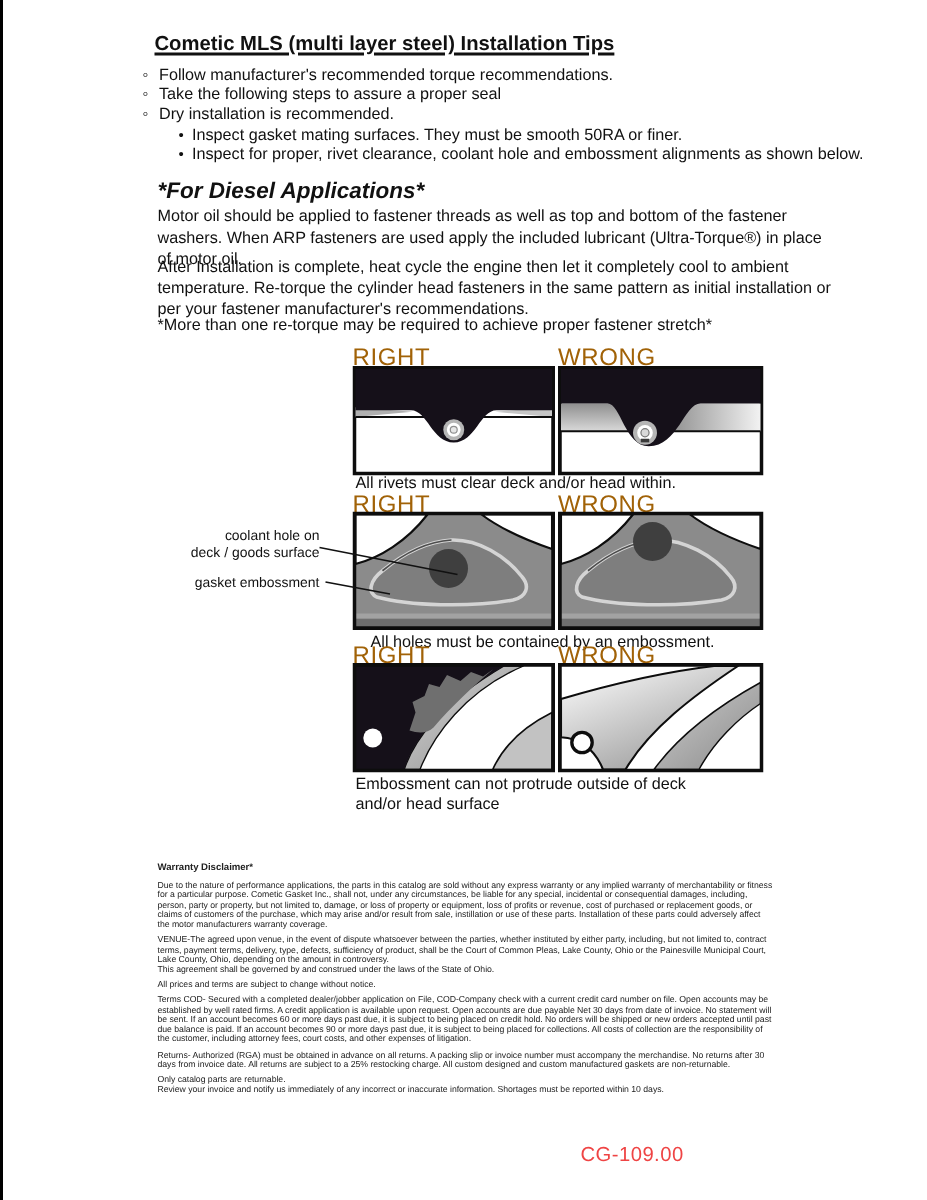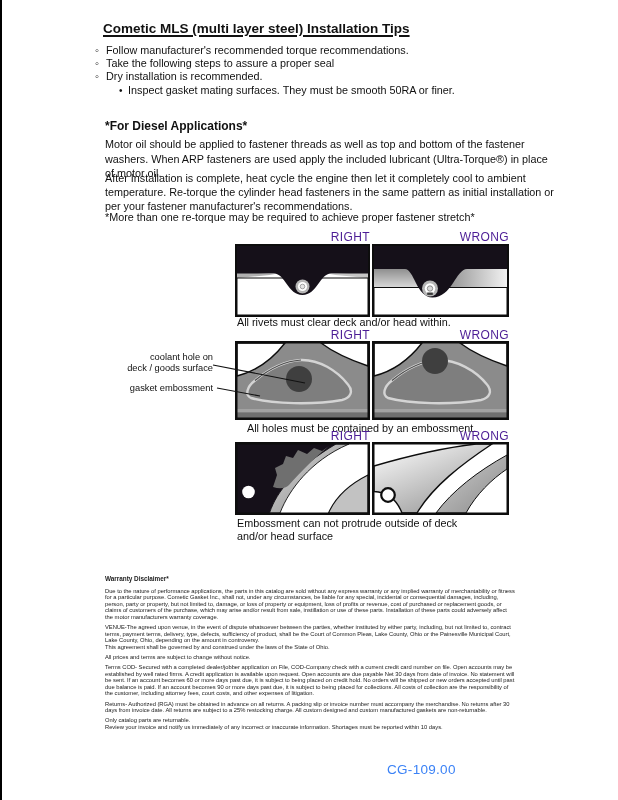--- a/index.html
+++ b/index.html
@@ -10,57 +10,58 @@
 
   .doc-title { position:absolute; left:103px; top:21px; font-size:13.5px; font-weight:bold;
                text-decoration:underline; text-decoration-thickness:1.5px; text-underline-offset:2px; }
 
   .bullets { position:absolute; left:106px; top:44px; font-size:10.8px; line-height:13.2px; width:470px; }
   .b  { position:relative; }
   .b::before { content:"◦"; position:absolute; left:-11px; top:-0.5px; font-size:11px; }
   .sb { position:relative; margin-left:22px; }
   .sb::before { content:"•"; position:absolute; left:-9px; top:0; font-size:10px; }
 
-  .diesel-h  { position:absolute; left:105px; top:119px; font-size:12px; font-weight:bold; }
+  .diesel-h  { position:absolute; left:105px; top:119px; font-size:15px; font-weight:bold;font-style:italic; }
   .diesel-p1 { position:absolute; left:105px; top:137px; width:450px; font-size:10.8px; line-height:14.6px; }
   .diesel-p2 { position:absolute; left:105px; top:171px; width:450px; font-size:10.8px; line-height:14.2px; }
   .diesel-note { position:absolute; left:105px; top:211px; font-size:10.8px; }
 
-  .hdr { position:absolute; font-size:12px; letter-spacing:0.4px; text-align:right; color:#4c1d95; }
+  .hdr { position:absolute; font-size:16px; letter-spacing:0.4px; text-align:left; color:#a16207; }
   .hdrL { left:235px; width:135px; }
   .hdrR { left:372px; width:137px; }
   .boxL { position:absolute; left:235px; }
   .boxR { position:absolute; left:372px; }
   .cap { position:absolute; font-size:10.8px; line-height:13.2px; }
 
   .lab { position:absolute; font-size:9.3px; line-height:10.8px; text-align:right; }
   .lab1 { left:113px; top:352px; width:100px; }
   .lab2 { left:105px; top:383px; width:108px; }
   .leader-svg { position:absolute; left:210px; top:355px; z-index:5; pointer-events:none; }
 
   .legal { position:absolute; left:105px; top:576px; width:410px; font-size:5.8px;
            line-height:6.6px; color:#222; letter-spacing:-0.02px; }
   .legal .lh { font-size:6.4px; font-weight:bold; margin-bottom:5px; }
   .legal p { margin-bottom:3.5px; }
   .legal p.tight { margin-bottom:0; }
-  .footer-code { position:absolute; left:387px; top:762px; font-size:13.5px; color:#3b82f6; letter-spacing:0.3px; }
+  .footer-code { position:absolute; left:387px; top:762px; font-size:13.5px; color:#ef4444; letter-spacing:0.3px; }
 </style>
 </head>
 <body>
 
 <div class="page">
   <div class="edge-line"></div>
 
   <div class="doc-title">Cometic MLS (multi layer steel) Installation Tips</div>
 
   <div class="bullets">
     <div class="b">Follow manufacturer's recommended torque recommendations.</div>
     <div class="b">Take the following steps to assure a proper seal</div>
     <div class="b">Dry installation is recommended.</div>
     <div class="sb">Inspect gasket mating surfaces.  They must be smooth 50RA or finer.</div>
+    <div class="sb">Inspect for proper, rivet clearance, coolant hole and embossment alignments as shown below.</div>
   </div>
 
   <div class="diesel-h">*For Diesel Applications*</div>
   <div class="diesel-p1">Motor oil should be applied to fastener threads as well as top and bottom of the fastener washers. When ARP fasteners are used apply the included lubricant (Ultra-Torque®) in place of motor oil.</div>
   <div class="diesel-p2">After Installation is complete, heat cycle the engine then let it completely cool to ambient temperature. Re-torque the cylinder head fasteners in the same pattern as initial installation or per your fastener manufacturer's recommendations.</div>
   <div class="diesel-note">*More than one re-torque may be required to achieve proper fastener stretch*</div>
 
   <div class="hdr hdrL" style="top:230px">RIGHT</div>
   <div class="hdr hdrR" style="top:230px">WRONG</div>
 

